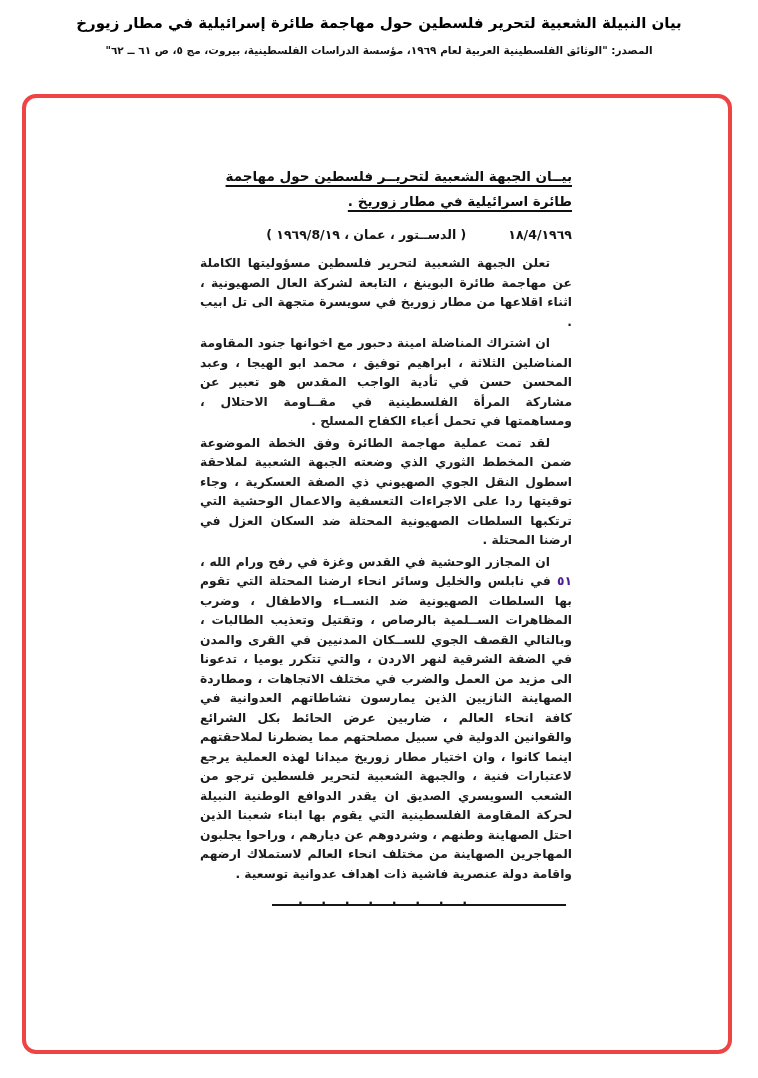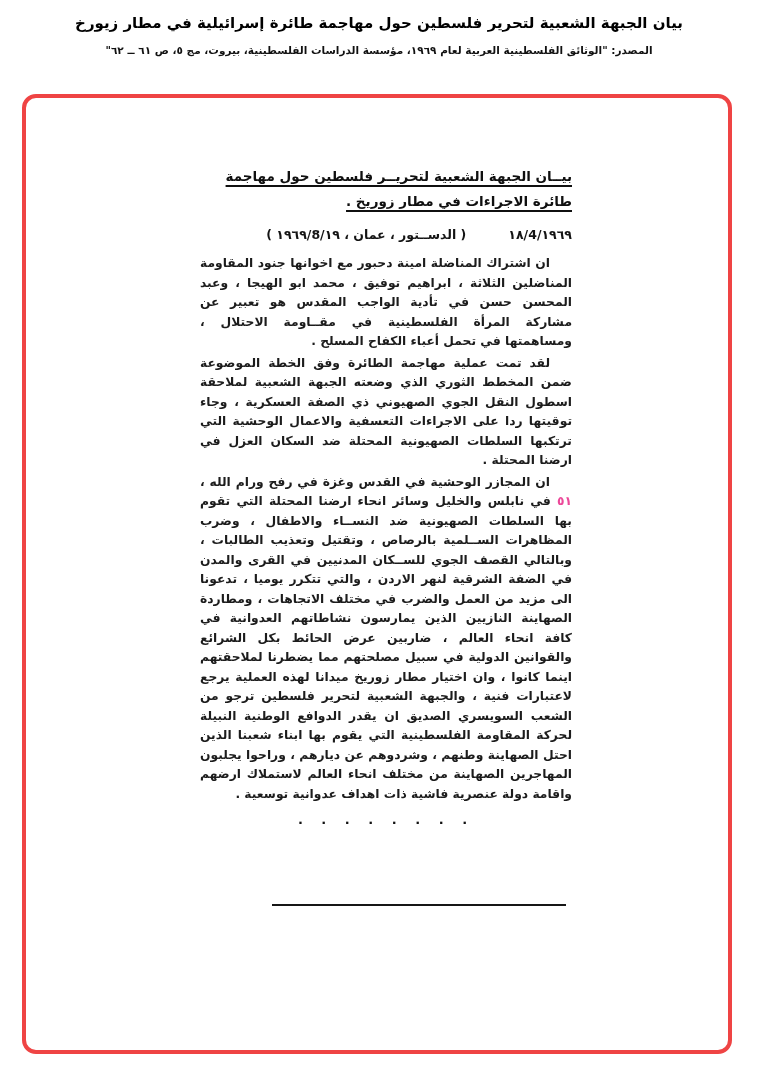--- a/index.html
+++ b/index.html
@@ -87,21 +87,21 @@
     margin: 0 0 2px 0;
     text-indent: 22px;          
     text-align: justify;
     font-size: 12.3px;
     font-weight: bold;
     line-height: 19.5px;
     color: #1c1c1c;
   }
   .para .run-bold {
     font-weight: bold;
-    color: #ec4899;
+    color: #4c1d95;
   }
   .dots {
     margin-top: 8px;
     text-align: center;
     font-size: 13px;
     font-weight: bold;
     letter-spacing: 7px;
     color: #111;
   }
 
@@ -111,39 +111,40 @@
     left: 246px;              
     top: 806px;
     width: 294px;
     border-top: 2px solid #161616;
   }
 </style>
 </head>
 <body>
 
 <div class="page-header">
-  <div class="title">بيان الجبهة الشعبية لتحرير فلسطين حول مهاجمة طائرة إسرائيلية في مطار زيورخ</div>
+  <div class="title">بيان النبيلة الشعبية لتحرير فلسطين حول مهاجمة طائرة إسرائيلية في مطار زيورخ</div>
   <div class="source">المصدر: "الوثائق الفلسطينية العربية لعام ١٩٦٩، مؤسسة الدراسات الفلسطينية، بيروت، مج ٥، ص ٦١ ــ ٦٢"</div>
 </div>
 
 <div class="frame">
 
   <div class="doc">
 
     <div class="doc-title">
       <span class="u">بيــان الجبهة الشعبية لتحريــر فلسطين حول مهاجمة</span><br>
-      <span class="u">طائرة الاجراءات في مطار زوريخ .</span>
+      <span class="u">طائرة اسرائيلية في مطار زوريخ .</span>
     </div>
 
     <div class="date-line">
       <span>١٩٦٩/4/١٨</span>
       <span>( الدســتور ، عمان ، ١٩٦٩/8/١٩ )</span>
     </div>
 
     <div id="paragraphs">
+        <p class="para"><span>تعلن الجبهة الشعبية لتحرير فلسطين مسؤوليتها الكاملة عن مهاجمة طائرة البوينغ ، التابعة لشركة العال الصهيونية ، اثناء اقلاعها من مطار زوريخ في سويسرة متجهة الى تل ابيب .</span></p>
         <p class="para"><span>ان اشتراك المناضلة امينة دحبور مع اخوانها جنود المقاومة المناضلين الثلاثة ، ابراهيم توفيق ، محمد ابو الهيجا ، وعبد المحسن حسن في تأدية الواجب المقدس هو تعبير عن مشاركة المرأة الفلسطينية في مقــاومة الاحتلال ، ومساهمتها في تحمل أعباء الكفاح المسلح .</span></p>
         <p class="para"><span>لقد تمت عملية مهاجمة الطائرة وفق الخطة الموضوعة ضمن المخطط الثوري الذي وضعته الجبهة الشعبية لملاحقة اسطول النقل الجوي الصهيوني ذي الصفة العسكرية ، وجاء توقيتها ردا على الاجراءات التعسفية والاعمال الوحشية التي ترتكبها السلطات الصهيونية المحتلة ضد السكان العزل في ارضنا المحتلة .</span></p>
         <p class="para"><span>ان المجازر الوحشية في القدس وغزة في رفح ورام الله ، </span><span class="run-bold">٥١</span><span> في نابلس والخليل وسائر انحاء ارضنا المحتلة التي تقوم بها السلطات الصهيونية ضد النســاء والاطفال ، وضرب المظاهرات الســلمية بالرصاص ، وتقتيل وتعذيب الطالبات ، وبالتالي القصف الجوي للســكان المدنيين في القرى والمدن في الضفة الشرقية لنهر الاردن ، والتي تتكرر يوميا ، تدعونا الى مزيد من العمل والضرب في مختلف الاتجاهات ، ومطاردة الصهاينة النازيين الذين يمارسون نشاطاتهم العدوانية في كافة انحاء العالم ، ضاربين عرض الحائط بكل الشرائع والقوانين الدولية في سبيل مصلحتهم مما يضطرنا لملاحقتهم اينما كانوا ، وان اختيار مطار زوريخ ميدانا لهذه العملية يرجع لاعتبارات فنية ، والجبهة الشعبية لتحرير فلسطين ترجو من الشعب السويسري الصديق ان يقدر الدوافع الوطنية النبيلة لحركة المقاومة الفلسطينية التي يقوم بها ابناء شعبنا الذين احتل الصهاينة وطنهم ، وشردوهم عن ديارهم ، وراحوا يجلبون المهاجرين الصهاينة من مختلف انحاء العالم لاستملاك ارضهم واقامة دولة عنصرية فاشية ذات اهداف عدوانية توسعية .</span></p>
       </div>
 
     <div class="dots">. . . . . . . .</div>
 
   </div>
 
   <div class="bottom-rule"></div>

